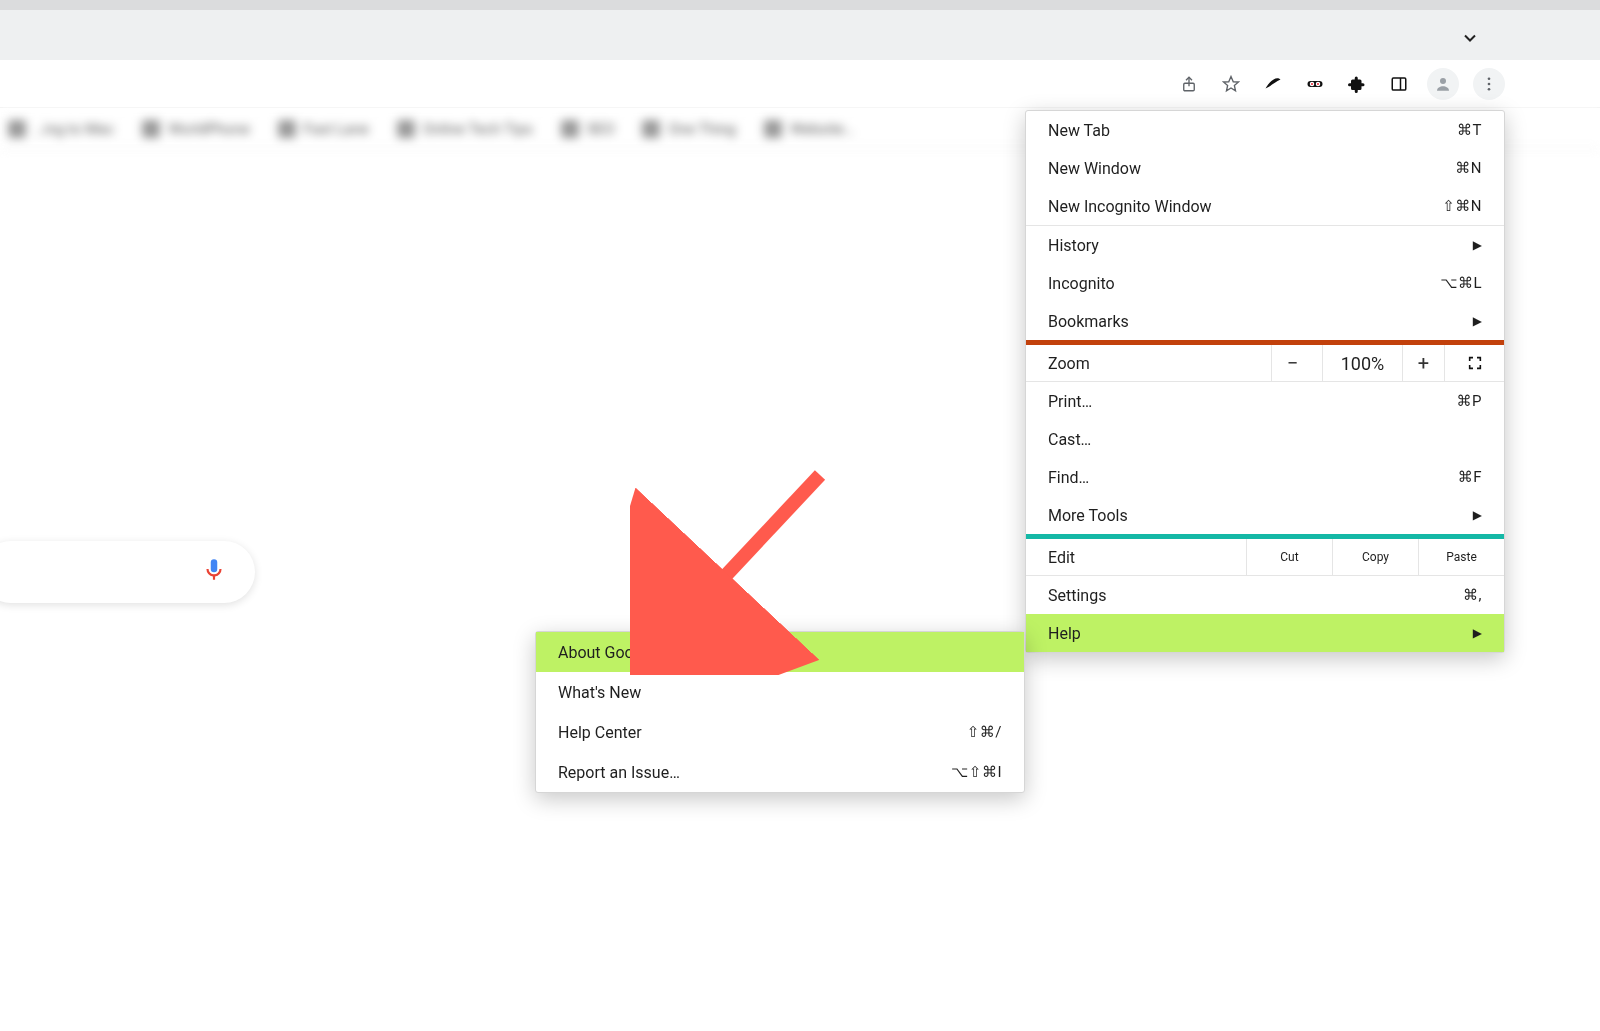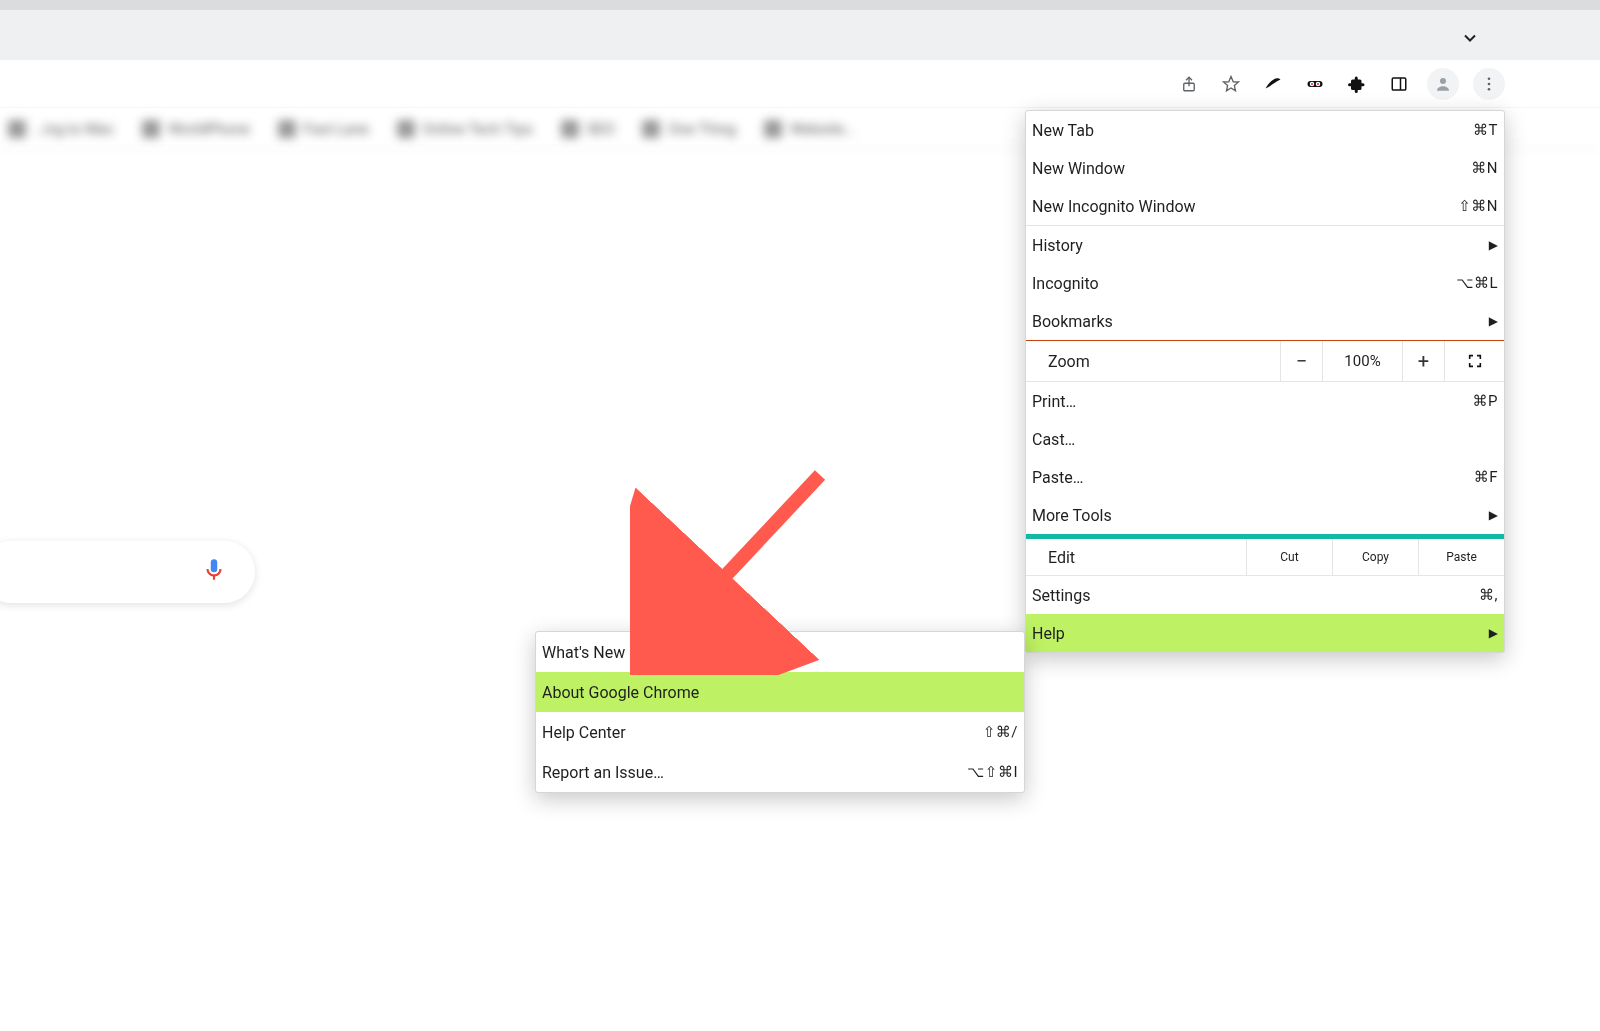--- a/index.html
+++ b/index.html
@@ -100,42 +100,42 @@
     border: 1px solid #d6d6d6;
     border-radius: 3px;
     box-shadow: 0 6px 22px rgba(0,0,0,0.22);
     font-size: 16px;
     color: #1f1f1f;
   }
   .menu-row {
     display: flex;
     align-items: center;
     justify-content: space-between;
-    padding: 9px 6px;
+    padding: 9px 22px;
     min-height: 38px;
     cursor: default;
   }
   .menu-row.selected { background: #bef264; }
   .menu-sep { height: 1px; background: #e5e5e5; margin: 0; }
   .menu-shortcut {
     color: #1f1f1f;
     font-size: 15px;
     letter-spacing: 0.5px;
   }
   .submenu-caret { color: #1f1f1f; font-size: 12px; }
   .zoom-row {
     display: flex;
     align-items: stretch;
     height: 42px;
-    border-top: 1px solid #c2410c;
+    border-top: 5px solid #c2410c;
     border-bottom: 1px solid #e5e5e5;
   }
   .zoom-row .zlabel { flex: 1; display:flex;align-items:center;padding-left:22px;}
   .zoom-box { width: 42px; border-left: 1px solid #e5e5e5; display:flex;align-items:center;justify-content:center;font-size:20px;color:#333;}
-  .zoom-val { width: 80px; border-left: 1px solid #e5e5e5;display:flex;align-items:center;justify-content:center;font-size:15px;}
+  .zoom-val { width: 80px; border-left: 1px solid #e5e5e5;display:flex;align-items:center;justify-content:center;font-size:18px;margin-left:9px;}
   .zoom-full { width: 60px; border-left: 1px solid #e5e5e5;display:flex;align-items:center;justify-content:center;}
   .edit-row {
     display: flex;
     align-items: stretch;
     height: 42px;
     border-top: 5px solid #14b8a6;
     border-bottom: 1px solid #e5e5e5;
   }
   .edit-row .elabel { flex: 1; display:flex;align-items:center;padding-left:22px;}
   .edit-box { width: 86px; border-left: 1px solid #e5e5e5; display:flex;align-items:center;justify-content:center;font-size:12px;}
@@ -305,21 +305,21 @@
     </div>
   </div>
   <div class="menu-row">
     <span>Print…</span>
     <span class="menu-shortcut">⌘P</span>
   </div>
   <div class="menu-row">
     <span>Cast…</span>
   </div>
   <div class="menu-row">
-    <span>Paste…</span>
+    <span>Find…</span>
     <span class="menu-shortcut">⌘F</span>
   </div>
   <div class="menu-row">
     <span>More Tools</span>
     <span class="submenu-caret">▶</span>
   </div>
   <div class="edit-row no-hover">
     <div class="elabel">Edit</div>
     <div class="edit-box">Cut</div>
     <div class="edit-box">Copy</div>
@@ -329,25 +329,25 @@
     <span>Settings</span>
     <span class="menu-shortcut">⌘,</span>
   </div>
   <div class="menu-row selected">
     <span>Help</span>
     <span class="submenu-caret">▶</span>
   </div>
 </div>
 
 <div class="help-menu">
-  <div class="menu-row">
-    <span>What's New</span>
-  </div>
   <div class="menu-row selected">
     <span>About Google Chrome</span>
+  </div>
+  <div class="menu-row">
+    <span>What's New</span>
   </div>
   <div class="menu-row">
     <span>Help Center</span>
     <span class="menu-shortcut">⇧⌘/</span>
   </div>
   <div class="menu-row">
     <span>Report an Issue…</span>
     <span class="menu-shortcut">⌥⇧⌘I</span>
   </div>
 </div>

